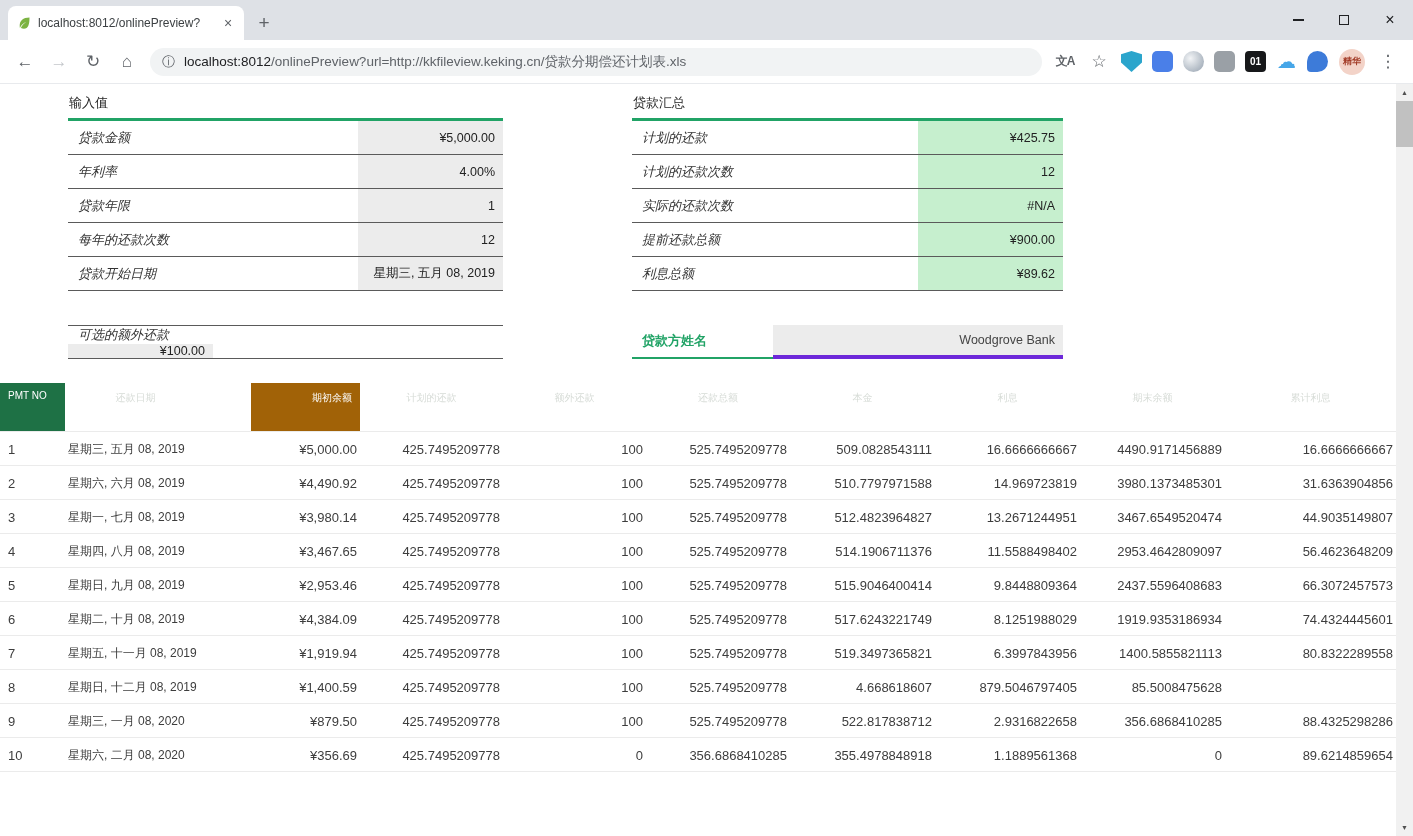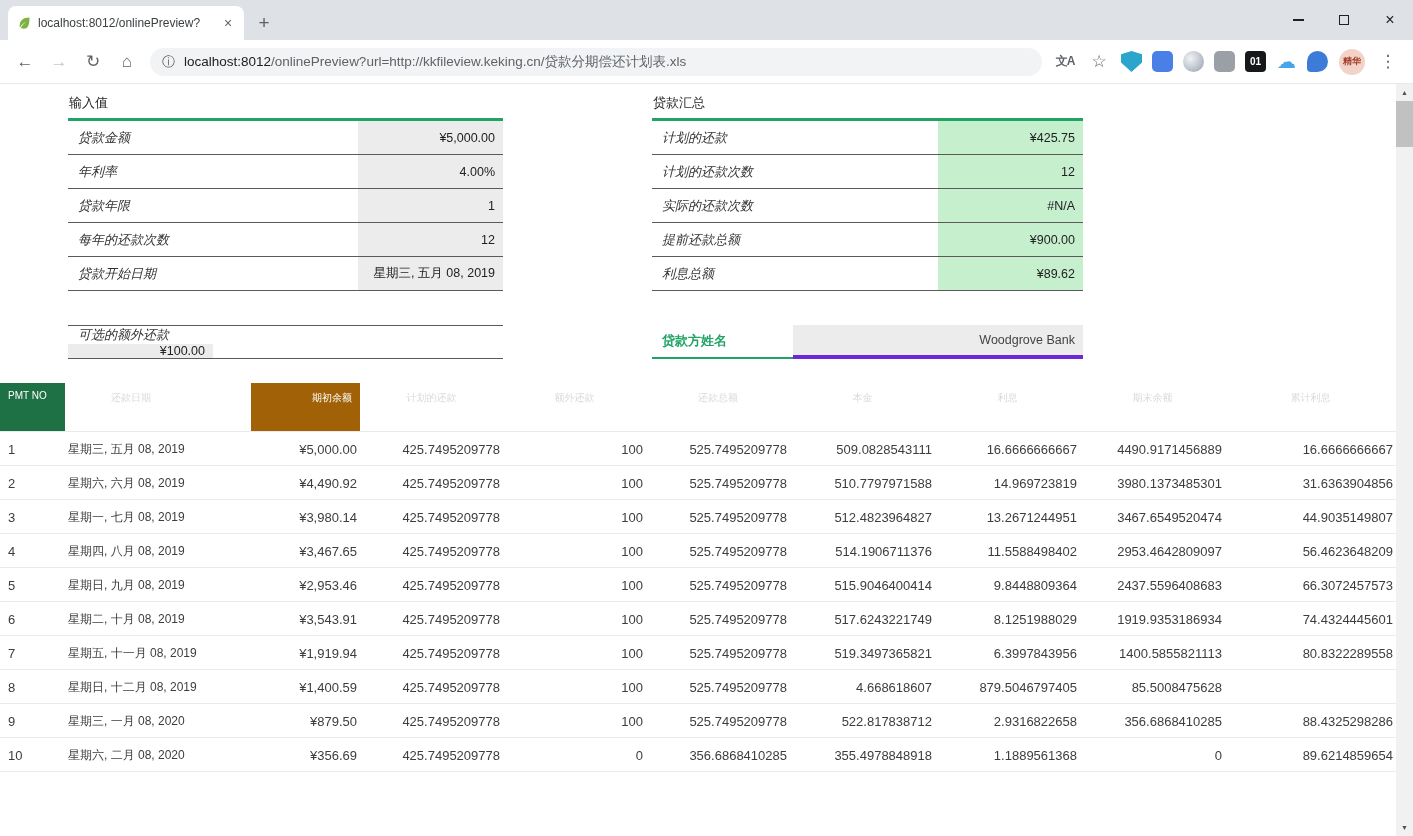--- a/index.html
+++ b/index.html
@@ -48,21 +48,21 @@
             font-size:9px; font-weight:bold; display:flex; align-items:center; justify-content:center;
             margin:0 6px; flex:0 0 auto; }
 
   
   .content { position:relative; height:752px; background:#fff; }
   .sheet { width:1396px; height:100%; overflow:hidden; }
 
   .panels { position:relative; margin:7px 0 0 68px; height:264px; }
   .panel { position:absolute; top:0; }
   .panel.left  { left:0;     width:435px; }
-  .panel.right { left:584px; width:431px; }
+  .panel.right { left:564px; width:431px; }
   .panel-title { font-size:13px; font-weight:normal; color:#1f1f1f; padding:3px 0 6px 1px;
                  border-bottom:3px solid #21a366; }
   .prow { display:flex; align-items:stretch; height:34px; border-bottom:1px solid #5a5a5a; }
   .plabel { flex:1; font-style:italic; font-size:13px; color:#333; padding-left:10px;
             display:flex; align-items:center; }
   .pvalue { width:145px; display:flex; align-items:center; justify-content:flex-end;
             padding-right:8px; font-size:12.5px; color:#222; }
   .pvalue.gray  { background:#ececec; }
   .pvalue.green { background:#c6efce; }
   .prow.spacer { border-bottom:none; }
@@ -73,21 +73,21 @@
   .lvalue { flex:1; background:#ececec; display:flex; align-items:center; justify-content:flex-end;
             padding-right:8px; font-size:12.5px; color:#444; border-bottom:4px solid #6d28d9; }
 
   .bigtable { margin-top:28px; width:1396px; }
   .thead, .trow { display:grid;
     grid-template-columns:65px 138px 157px 143px 143px 144px 145px 145px 145px 171px; }
   .thead { height:49px; border-bottom:1px solid #ebebeb; }
   .th { padding-top:8px; color:#d7dcd7; text-align:center; font-weight:normal; font-size:10px; }
   .th.pmt { background:#1e7145; color:#fff; text-align:left; padding:6px 6px 0 8px; line-height:1.45; }
   .th.openbal { background:#a16207; color:#fff; text-align:right; padding-right:8px;margin-left:48px; }
-  .th.datecol { text-align:left; padding-left:3px;margin-left:43px; }
+  .th.datecol { text-align:center; padding-left:3px; }
   .trow { min-height:34px; border-bottom:1px solid #ebebeb; }
   .td { padding-top:9px; padding-right:3px; color:#3d3d3d; text-align:right; font-size:13px; line-height:1.35; }
   .td.pmt { text-align:left; padding-left:8px; padding-right:0; }
   .td.datecol { text-align:left; padding-left:3px; padding-right:4px; font-size:12px; }
 
   
   .vscroll { position:absolute; top:0; right:0; width:17px; height:752px; background:#f1f1f1; }
   .sb-btn { height:17px; width:17px; display:flex; align-items:center; justify-content:center;
             font-size:7px; color:#505050; }
   .sb-btn.down { position:absolute; bottom:0; }
@@ -297,21 +297,21 @@
               <span class="td">525.7495209778</span>
               <span class="td">515.9046400414</span>
               <span class="td">9.8448809364</span>
               <span class="td">2437.5596408683</span>
               <span class="td">66.3072457573</span>
             </div>
 
             <div class="trow">
               <span class="td pmt">6</span>
               <span class="td datecol">星期二, 十月 08, 2019</span>
-              <span class="td">¥3,543.91</span>
+              <span class="td">¥4,384.09</span>
               <span class="td">425.7495209778</span>
               <span class="td">100</span>
               <span class="td">525.7495209778</span>
               <span class="td">517.6243221749</span>
               <span class="td">8.1251988029</span>
               <span class="td">1919.9353186934</span>
               <span class="td">74.4324445601</span>
             </div>
 
             <div class="trow">

